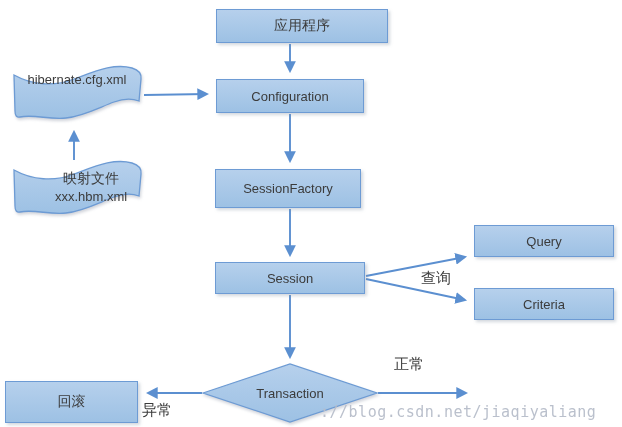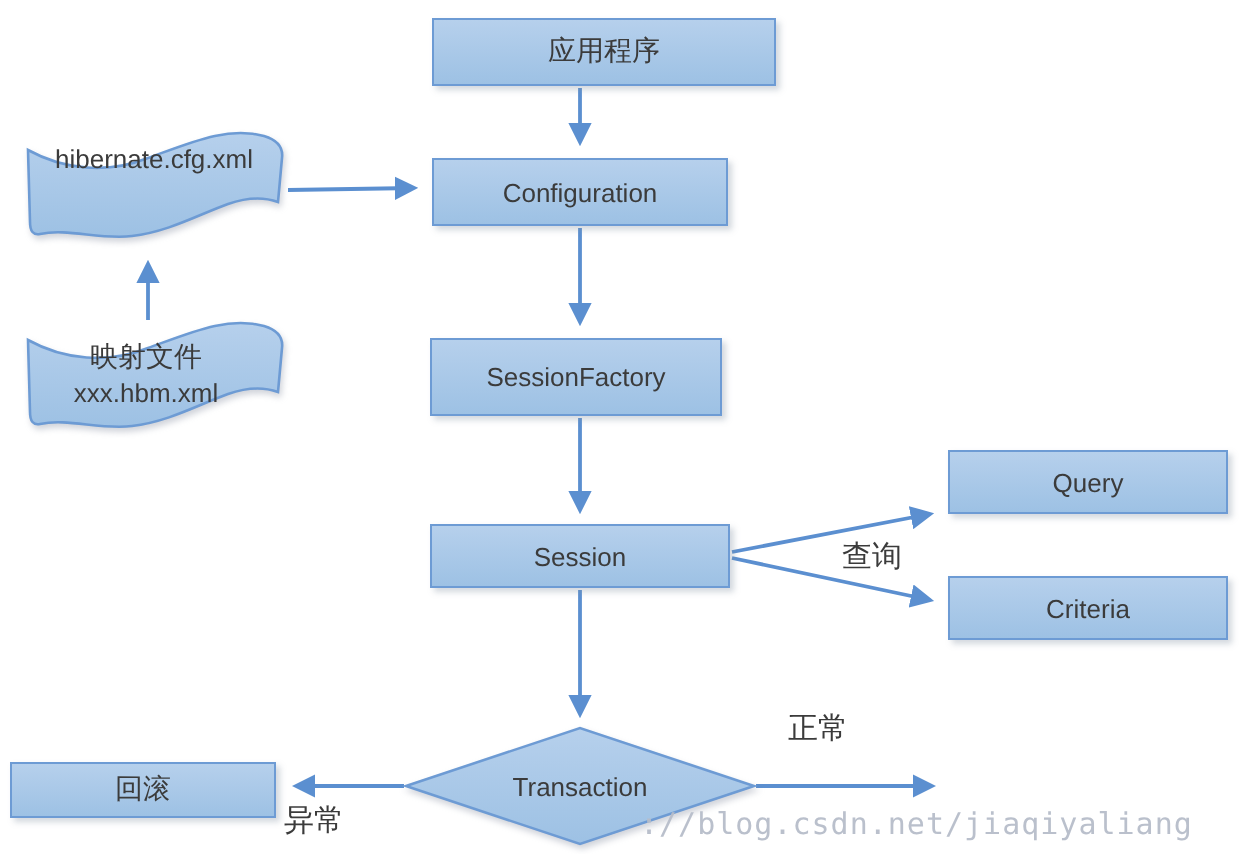--- a/index.html
+++ b/index.html
@@ -22,31 +22,31 @@
     border:1.3px solid #6d9bd4;
     box-shadow:2px 2px 3px rgba(130,142,160,.35);
     font-size:13px;
   }
   .n-app{left:216px;top:9px;width:172px;height:34px;font-size:14px;}
   .n-configuration{left:216px;top:79px;width:148px;height:34px;}
   .n-sessionfactory{left:215px;top:169px;width:146px;height:39px;}
   .n-session{left:215px;top:262px;width:150px;height:32px;}
   .n-query{left:474px;top:225px;width:140px;height:32px;}
   .n-criteria{left:474px;top:288px;width:140px;height:32px;}
-  .n-rollback{left:5px;top:381px;width:133px;height:28px;font-size:14px;}
+  .n-rollback{left:5px;top:381px;width:133px;height:42px;font-size:14px;}
   .n-commit{left:474px;top:374px;width:144px;height:33px;font-size:14px;}
   .diamond-label{
     position:absolute;z-index:3;left:203px;top:364px;width:174px;height:58px;
     display:flex;align-items:center;justify-content:center;font-size:13px;
   }
   .wave-text{
     position:absolute;z-index:3;text-align:center;line-height:1.45;
   }
   .wt-config{left:14px;top:71px;width:126px;}
-  .wt-mapping{left:10px;top:168px;width:126px;}
+  .wt-mapping{left:28px;top:168px;width:126px;}
   .wave-text .t1{font-size:14px;}
   .wave-text .t2{font-size:13px;}
   .edge-label{position:absolute;z-index:3;font-size:15px;color:#3b3b3b;}
   .el-query{left:406px;top:269px;margin-left:15px;}
   .el-exception{left:142px;top:359px;margin-top:42px;}
   .el-normal{left:394px;top:355px;}
 </style>
 </head>
 <body>
 

